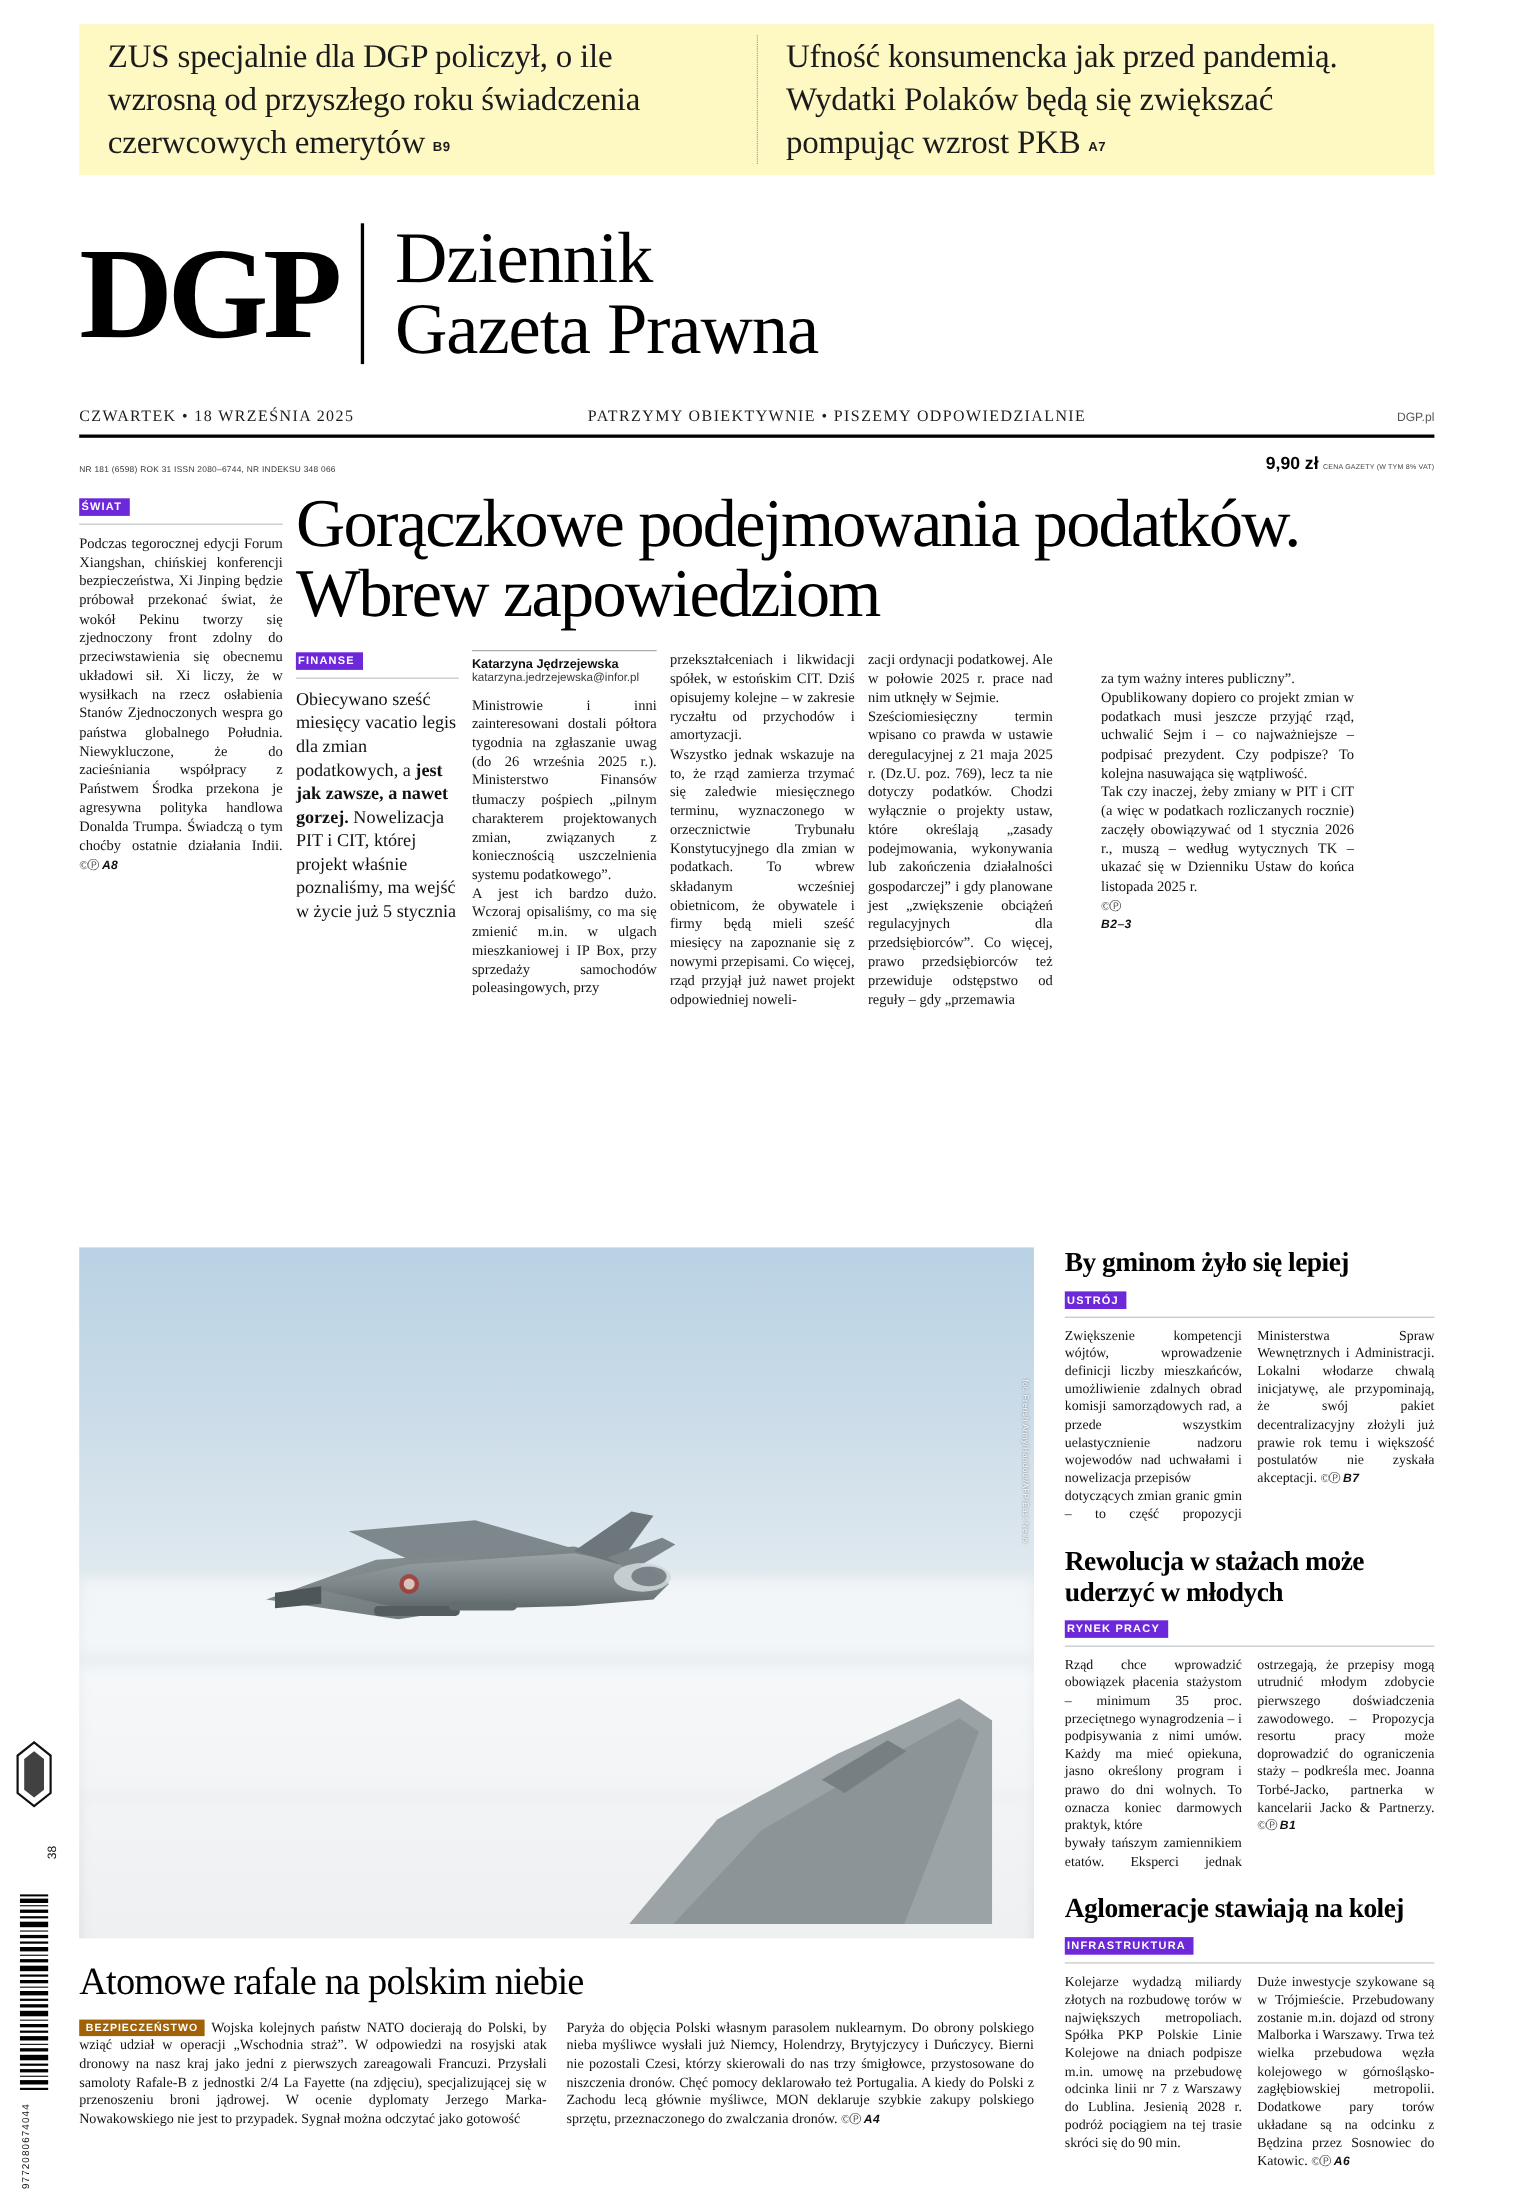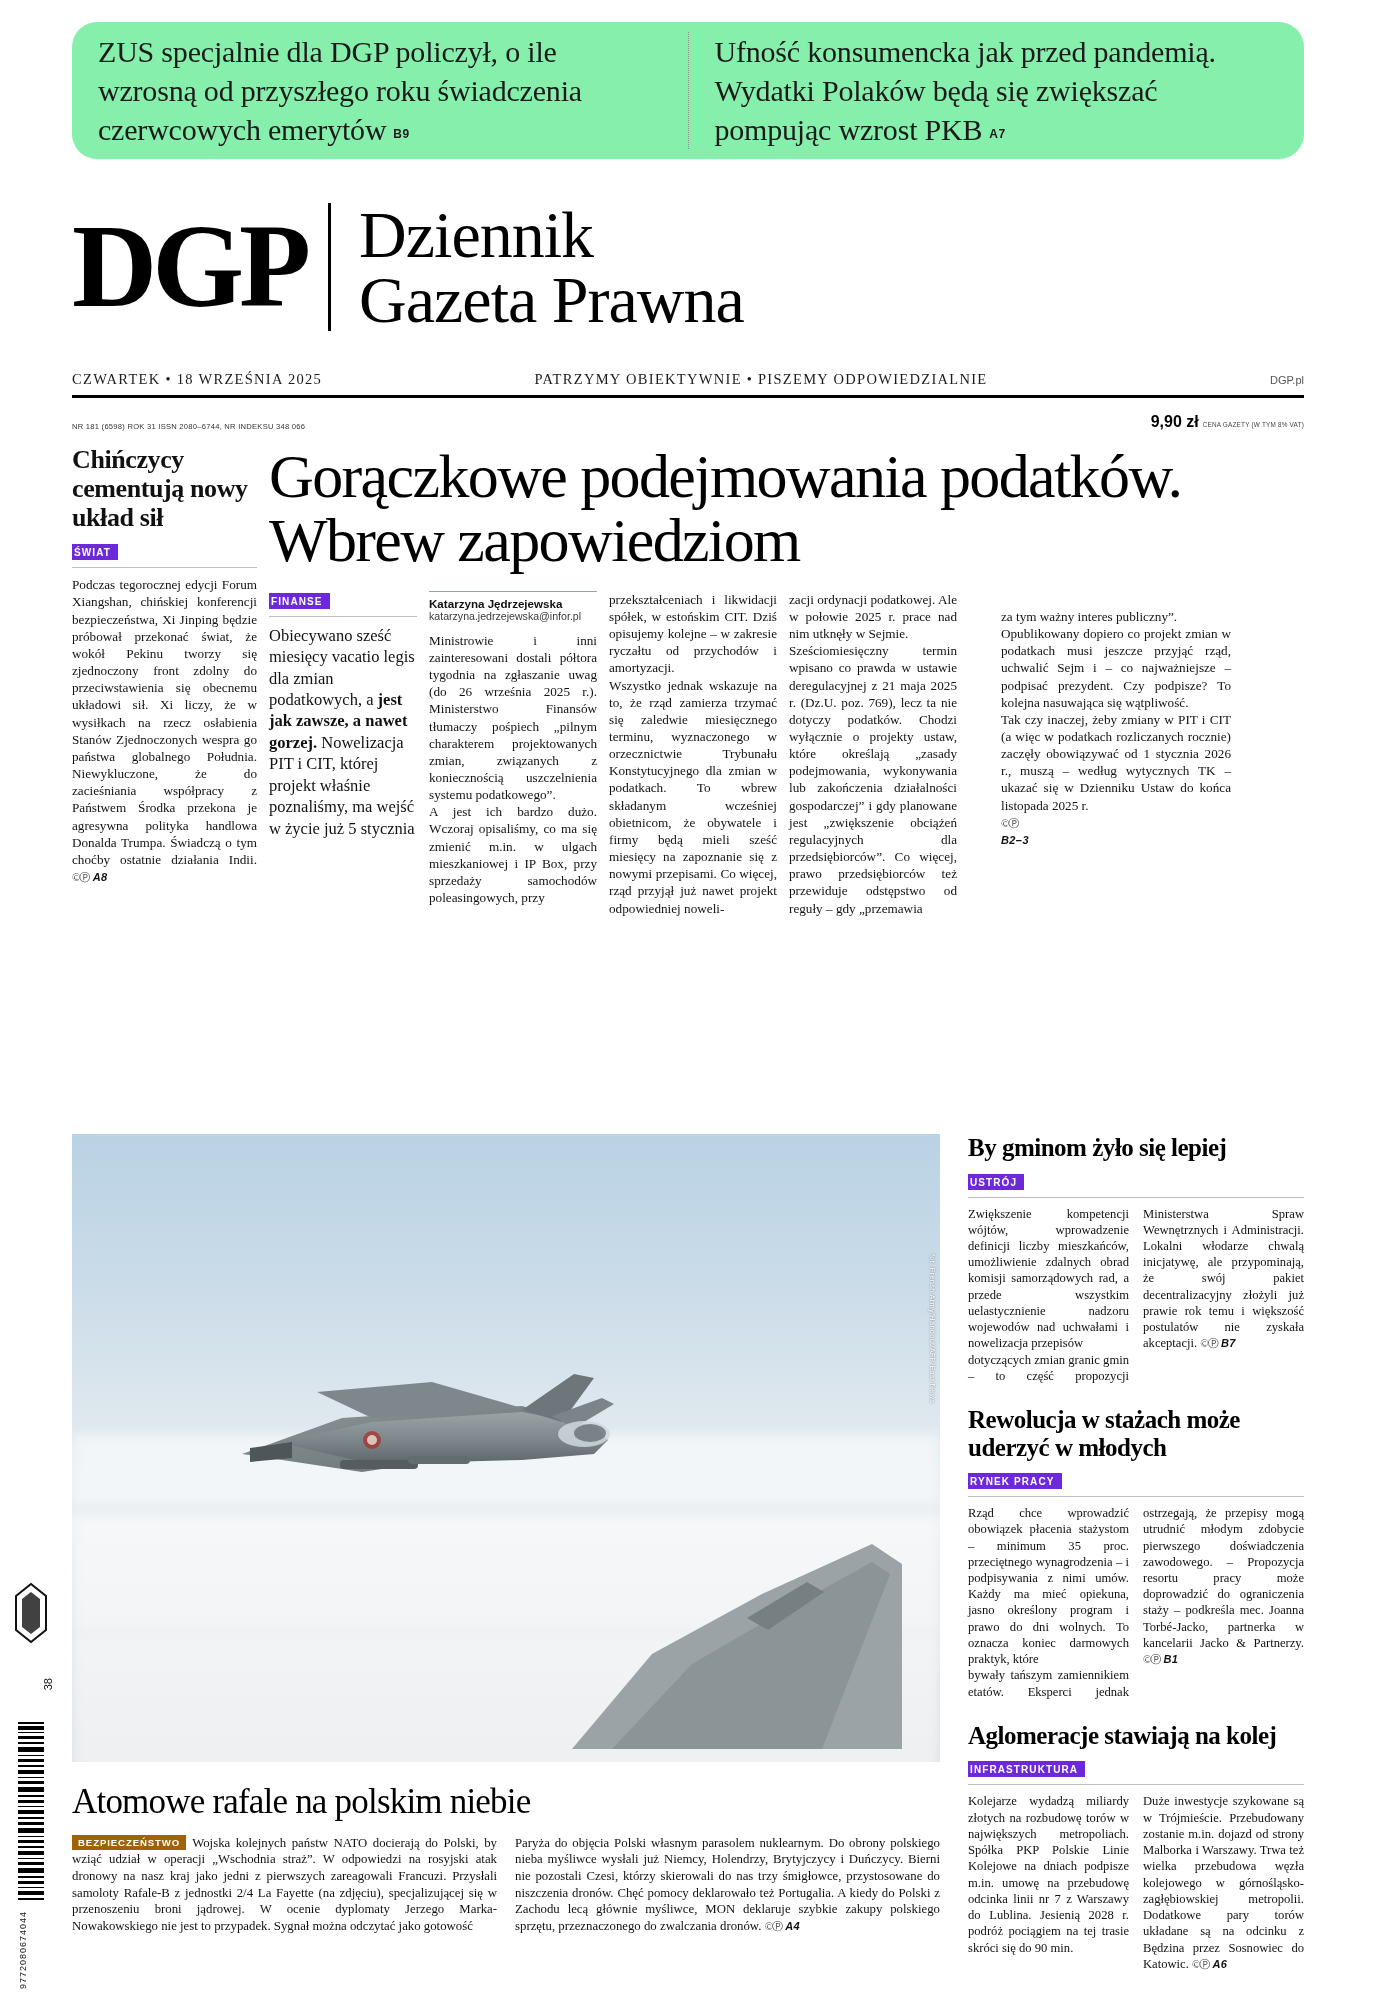--- a/index.html
+++ b/index.html
@@ -9,25 +9,24 @@
     background: #ffffff;
     font-family: "Liberation Serif", serif;
     color: #111;
     overflow: hidden;
   }
   .page { position: relative; width: 1376px; height: 1999px; padding: 0 72px; }
 
   
   .teaser-bar {
     display: flex;
-    background: #86efac;
+    background: #fef9c3;
     margin-top: 22px;
     height: 137px;
     align-items: center;
-    border-radius: 25px;
   }
   .teaser {
     flex: 1;
     padding: 0 26px;
     position: relative;
     display: flex;
     align-items: center;
   }
   .teaser + .teaser { border-left: 1px dotted #8a9299; }
   .teaser-text {
@@ -333,21 +332,20 @@
     <div class="issn">NR 181 (6598) ROK 31 ISSN 2080–6744, NR INDEKSU 348 066</div>
     <div class="price-wrap">
       <span class="price">9,90 zł</span>
       <span class="price-note">CENA GAZETY (W TYM 8% VAT)</span>
     </div>
   </div>
 
   <div class="main-grid">
 
     <div style="grid-row: 1 / span 2;">
-      <div class="rail-head">Chińczycy cementują nowy układ sił</div>
       <div class="tag">ŚWIAT</div>
       <div class="hairline"></div>
       <div class="body-txt">
         <span>Podczas tegorocznej edycji Forum Xiangshan, chińskiej konferencji bezpieczeństwa, Xi Jinping będzie próbował przekonać świat, że wokół Pekinu tworzy się zjednoczony front zdolny do przeciwstawienia się obecnemu układowi sił. Xi liczy, że w wysiłkach na rzecz osłabienia Stanów Zjednoczonych wespra go państwa globalnego Południa. Niewykluczone, że do zacieśniania współpracy z Państwem Środka przekona je agresywna polityka handlowa Donalda Trumpa. Świadczą o tym choćby ostatnie działania Indii.</span>
         <span class="cc">©Ⓟ</span>
         <span class="ref">A8</span>
       </div>
     </div>
 
     <div class="big-head">Gorączkowe podejmowania podatków. Wbrew zapowiedziom</div>

